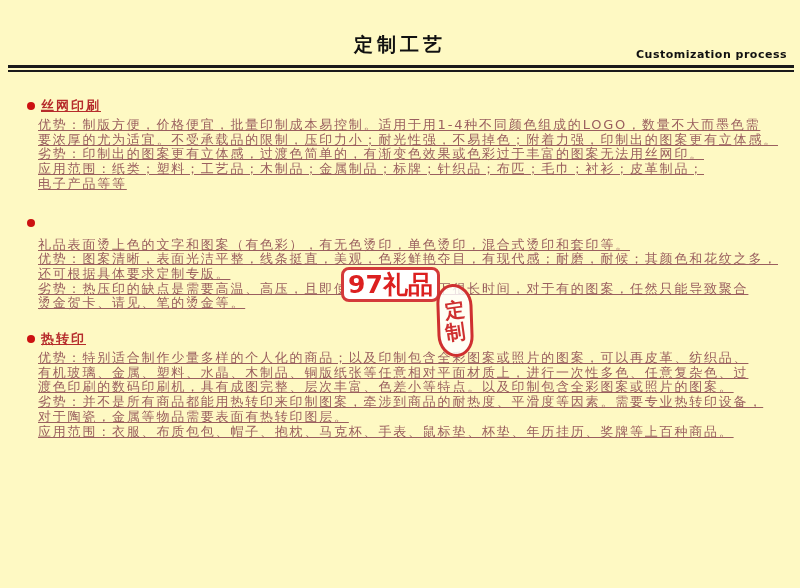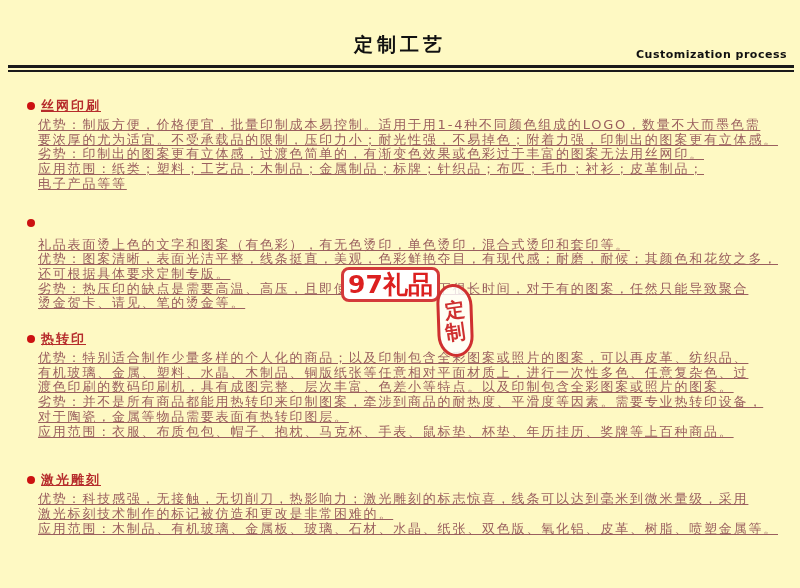--- a/index.html
+++ b/index.html
@@ -156,31 +156,20 @@
     <div class="sec-body">
       <div class="line">优势：特别适合制作少量多样的个人化的商品；以及印制包含全彩图案或照片的图案，可以再皮革、纺织品、</div>
       <div class="line">有机玻璃、金属、塑料、水晶、木制品、铜版纸张等任意相对平面材质上，进行一次性多色、任意复杂色、过</div>
       <div class="line">渡色印刷的数码印刷机，具有成图完整、层次丰富、色差小等特点。以及印制包含全彩图案或照片的图案。</div>
       <div class="line">劣势：并不是所有商品都能用热转印来印制图案，牵涉到商品的耐热度、平滑度等因素。需要专业热转印设备，</div>
       <div class="line">对于陶瓷，金属等物品需要表面有热转印图层。</div>
       <div class="line">应用范围：衣服、布质包包、帽子、抱枕、马克杯、手表、鼠标垫、杯垫、年历挂历、奖牌等上百种商品。</div>
     </div>
   </div>
 
-  <div class="section" id="section-laser">
-    <div class="sec-head">
-      <span class="bullet"></span>
-      <span class="sec-title">激光雕刻</span>
-    </div>
-    <div class="sec-body">
-      <div class="line">优势：科技感强，无接触，无切削刀，热影响力；激光雕刻的标志惊喜，线条可以达到毫米到微米量级，采用</div>
-      <div class="line">激光标刻技术制作的标记被仿造和更改是非常困难的。</div>
-      <div class="line">应用范围：木制品、有机玻璃、金属板、玻璃、石材、水晶、纸张、双色版、氧化铝、皮革、树脂、喷塑金属等。</div>
-    </div>
-  </div>
 
   <div class="wm-box">
     <span class="wm-text">97礼品</span>
   </div>
   <div class="wm-stamp">
     <span class="stamp-char">定</span>
     <span class="stamp-char">制</span>
   </div>
 
 </div>

